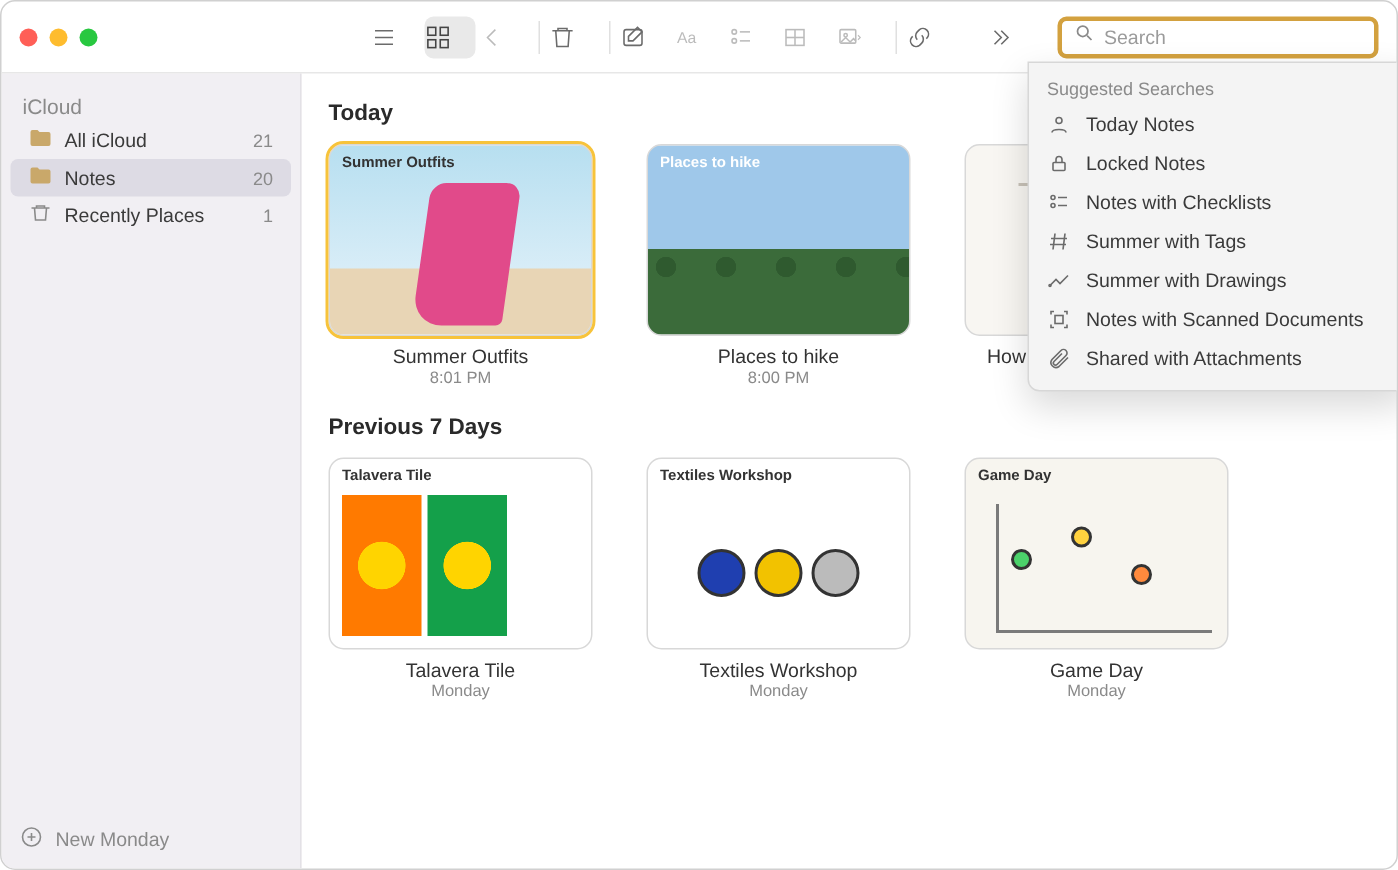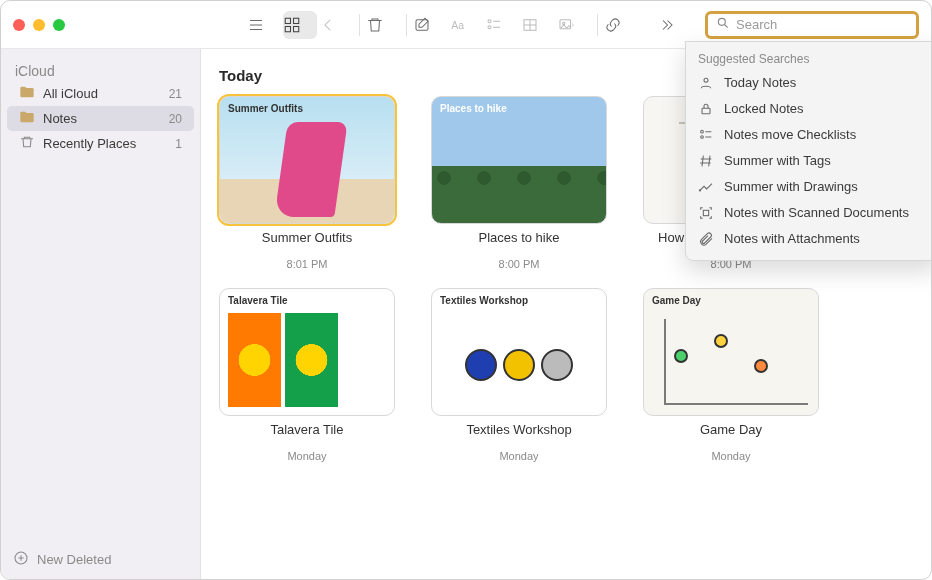--- a/index.html
+++ b/index.html
@@ -49,21 +49,21 @@
 .newfolder { display: flex; align-items: center; gap: 8px; padding: 10px 12px; font-size: 13px; color: #8a8a8a; }
 .newfolder svg { width: 16px; height: 16px; stroke: currentColor; fill: none; stroke-width: 1.6; }
 
 .main { flex: 1; overflow: hidden; padding: 14px 0 0 18px; position: relative; }
 .sectitle { font-size: 15px; font-weight: 700; color: #2a2a2a; margin: 4px 0 12px; }
 .grid { display: flex; gap: 36px; margin-bottom: 18px; }
 .card { width: 176px; display: flex; flex-direction: column; align-items: center; }
 .thumb { width: 176px; height: 128px; border: 1px solid #d8d8d8; border-radius: 10px; overflow: hidden; background: #fff; position: relative; }
 .card.sel .thumb { outline: 2px solid #f7c33b; outline-offset: 0; }
 .ctitle { font-size: 13px; color: #333; margin-top: 6px; text-align: center; }
-.csub { font-size: 11px; color: #8a8a8a; margin-top: 13px; text-align: center; }
+.csub { font-size: 11px; color: #8a8a8a; margin-top: 1px; text-align: center; }
 .thead { position: absolute; top: 6px; left: 8px; font-size: 10px; font-weight: 600; color: #333; z-index: 2; }
 
 
 .sky-forest { background: linear-gradient(#9fc8ea 0 55%, #3b6b3a 55% 100%); }
 .sky-forest::after { content:""; position:absolute; left:0; right:0; top:45%; height:30%; background: radial-gradient(circle at 30% 60%, #2f5a2f 18%, transparent 19%) repeat-x; background-size: 40px 40px; }
 .portrait-bg { background: linear-gradient(#b7dff0, #e9f4fb); }
 .portrait-bg .sand{ position:absolute; bottom:0; left:0; right:0; height:35%; background:#e8d5b5; }
 .portrait-bg .dress{ position:absolute; left:35%; top:20%; width:60px; height:95px; background:#e14a8a; transform: skewX(-8deg); border-radius: 10px 10px 4px 20px; }
 .bodymap { background:#f8f6f2; }
 .bodymap .line{ position:absolute; background:#c8c2b8; }
@@ -199,21 +199,21 @@
             </svg>
             <span>Locked Notes</span>
           </div>
         <div class="sitem">
             <svg viewBox="0 0 24 24">
               <circle cx="6" cy="7" r="2"></circle>
               <line x1="11" y1="7" x2="20" y2="7"></line>
               <circle cx="6" cy="15" r="2"></circle>
               <line x1="11" y1="15" x2="20" y2="15"></line>
             </svg>
-            <span>Notes move Checklists</span>
+            <span>Notes with Checklists</span>
           </div>
         <div class="sitem">
             <svg viewBox="0 0 24 24">
               <line x1="8" y1="4" x2="6" y2="20"></line>
               <line x1="18" y1="4" x2="16" y2="20"></line>
               <line x1="4" y1="9" x2="20" y2="9"></line>
               <line x1="3" y1="15" x2="19" y2="15"></line>
             </svg>
             <span>Summer with Tags</span>
           </div>
@@ -228,21 +228,21 @@
             <svg viewBox="0 0 24 24">
               <path d="M4 7V4h3M20 7V4h-3M4 17v3h3M20 17v3h-3"></path>
               <rect x="8" y="8" width="8" height="8"></rect>
             </svg>
             <span>Notes with Scanned Documents</span>
           </div>
         <div class="sitem">
             <svg viewBox="0 0 24 24">
               <path d="M21 11l-9 9a5 5 0 0 1-7-7l9-9a3.5 3.5 0 0 1 5 5l-9 9a2 2 0 0 1-3-3l8-8"></path>
             </svg>
-            <span>Notes with Attachments</span>
+            <span>Shared with Attachments</span>
           </div>
       </div>
     </div>
   </div>
 
   <div class="body">
 
     <div class="sidebar">
       <div class="sbhead">iCloud</div>
 
@@ -270,21 +270,21 @@
         <span class="cnt">1</span>
       </div>
 
       <div class="sbspacer"></div>
       <div class="newfolder">
         <span><svg viewBox="0 0 24 24">
               <circle cx="12" cy="12" r="9"></circle>
               <line x1="12" y1="8" x2="12" y2="16"></line>
               <line x1="8" y1="12" x2="16" y2="12"></line>
             </svg></span>
-        <span>New Deleted</span>
+        <span>New Monday</span>
       </div>
     </div>
 
     <div class="main">
 
       <div class="sectitle">Today</div>
       <div class="grid">
 
         <div class="card sel">
           <div class="thumb portrait-bg">
@@ -308,20 +308,21 @@
           <div class="thumb bodymap">
             <div class="line" style="left:20%;top:20%;width:60%;height:2px"></div>
             <div class="line" style="left:30%;top:40%;width:40%;height:2px"></div>
             <div class="line" style="left:25%;top:60%;width:50%;height:2px"></div>
           </div>
           <div class="ctitle">How we move our bodies</div>
           <div class="csub">8:00 PM</div>
         </div>
       </div>
 
+      <div class="sectitle">Previous 7 Days</div>
       <div class="grid">
 
         <div class="card">
           <div class="thumb">
             <div class="thead">Talavera Tile</div>
             <div style="position:absolute;top:24px;left:8px;right:56px;bottom:8px;display:flex;gap:4px" class="tile-art">
                 <div class="sq"></div>
                 <div class="sq"></div>
               </div>
           </div>

